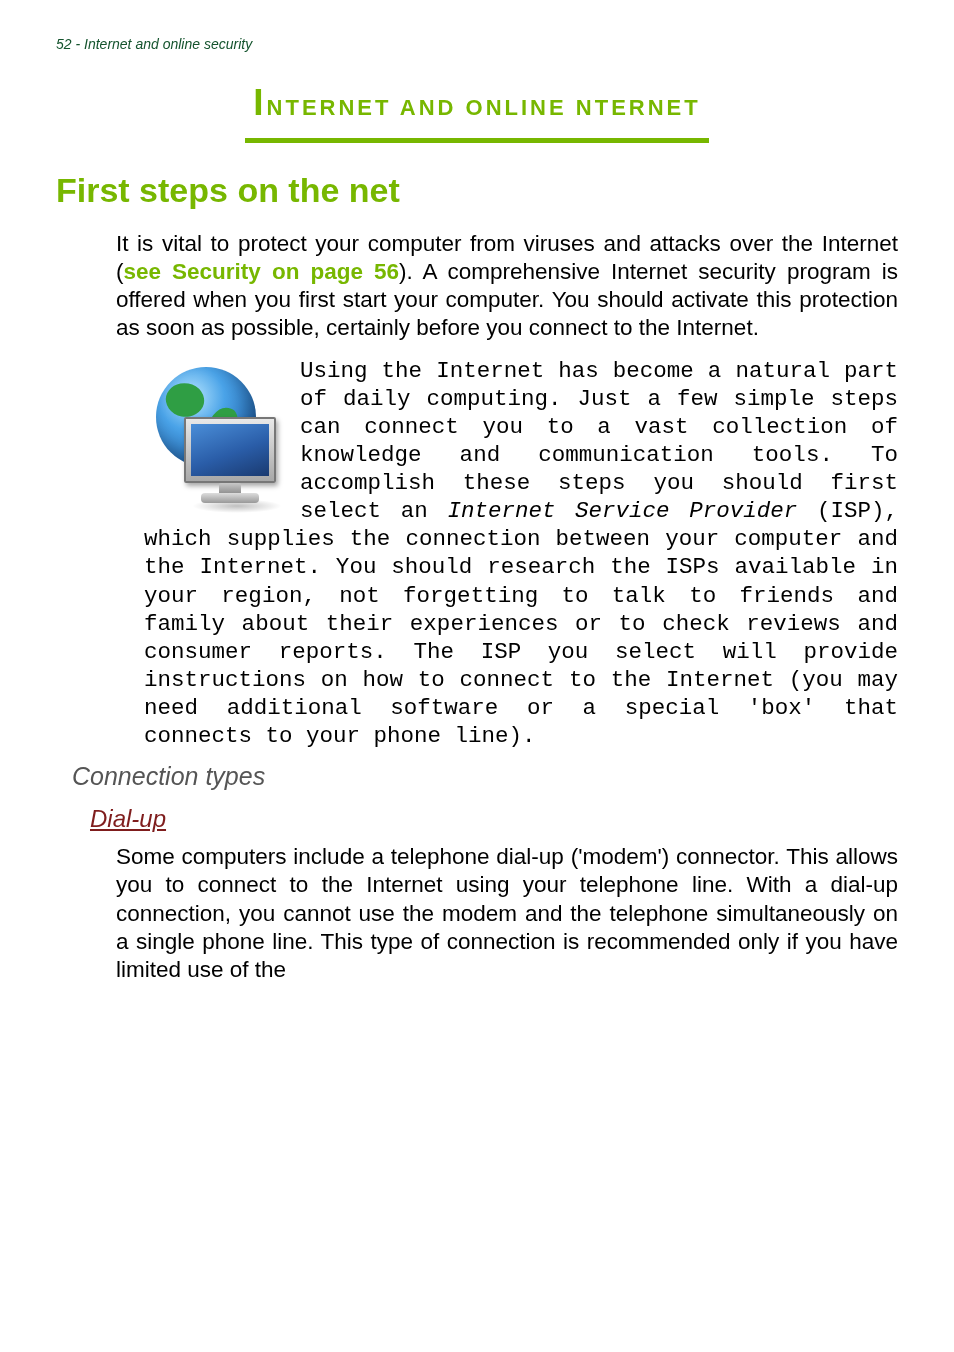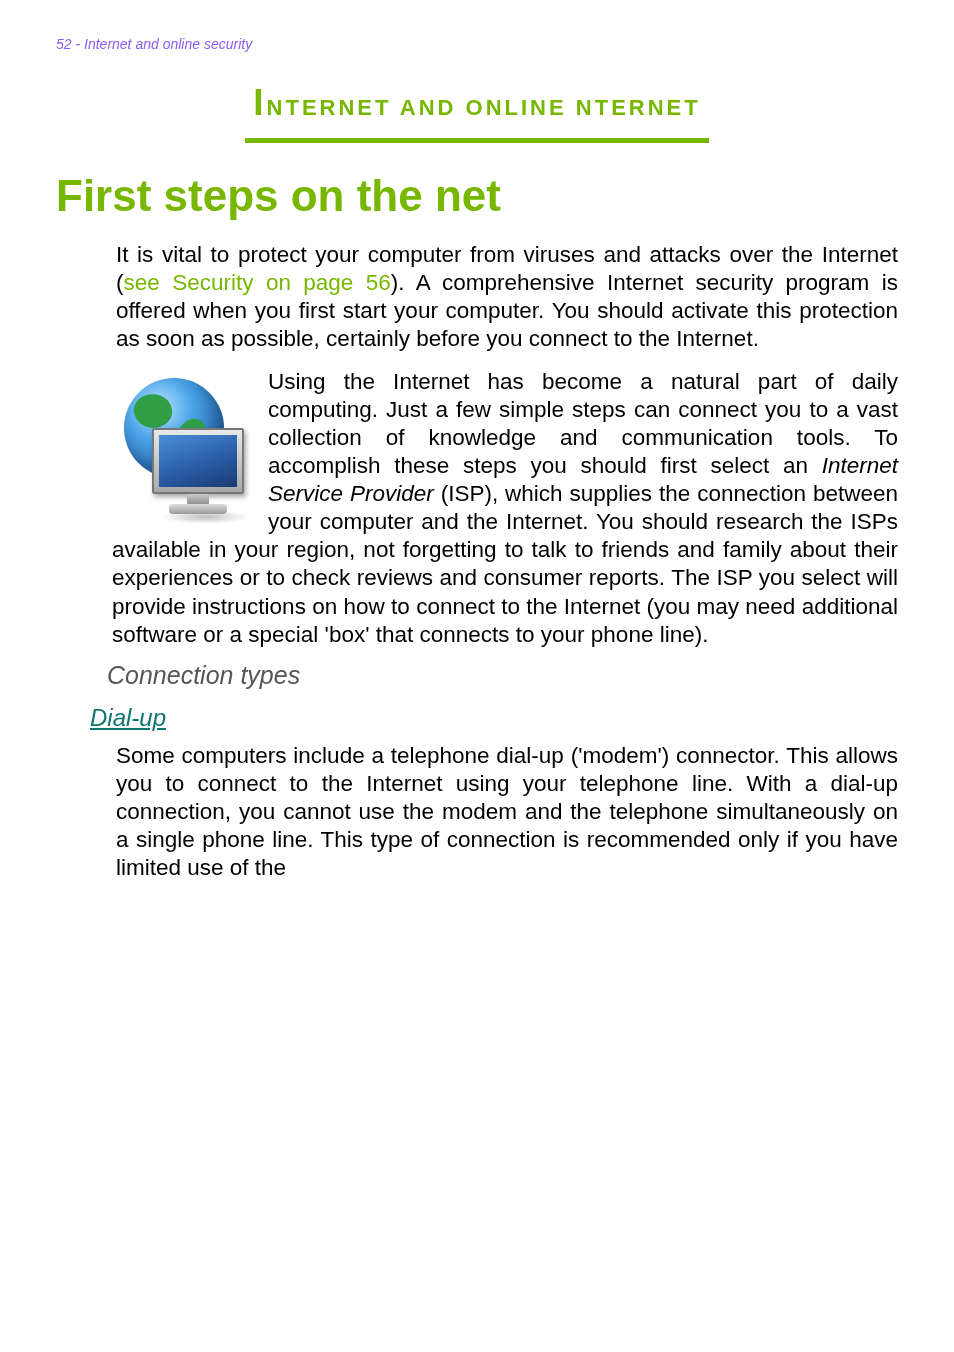--- a/index.html
+++ b/index.html
@@ -10,65 +10,66 @@
     font-family: Arial, Helvetica, sans-serif;
     color: #000000;
     position: relative;
   }
   .page {
     padding: 36px 56px 0 56px;
   }
   .page-header {
     font-size: 14px;
     font-style: italic;
-    color: #8b5cf6;
+    color: #14532d;
     margin-bottom: 30px;
   }
   .title-block {
     text-align: center;
     margin-bottom: 28px;
   }
   .main-title {
     display: inline-block;
     color: #77b700;
     font-weight: bold;
     font-size: 37px;
     letter-spacing: 3px;
     border-bottom: 5px solid #77b700;
     padding: 0 8px 14px 8px;
   }
   .main-title .smallcaps {
     font-size: 22px;
   }
   .h1 {
     color: #77b700;
-    font-size: 44px;
+    font-size: 34px;
     font-weight: bold;
     margin-bottom: 20px;
   }
   .h2 {
     color: #000000;
     font-size: 29px;
     font-weight: bold;
     margin: 18px 0 16px 6px;
   }
   .body-text {
     font-size: 22.5px;
     line-height: 1.25;
     text-align: justify;
     margin-left: 60px;
     margin-bottom: 14px;
   }
   .link-text {
     color: #77b700;
-    font-weight: normal;
+    font-weight: bold;
   }
   .isp-container {
-    margin-left: 56px;
+    margin-left: 88px;
     margin-bottom: 6px;
+    font-family: Liberation Mono, monospace;
   }
   .isp-container::after { content: ""; display: block; clear: both; }
   .float-icon {
     float: left;
     width: 140px;
     height: 150px;
     margin: 2px 16px 0 0;
     position: relative;
   }
   
@@ -130,24 +131,24 @@
   }
   .isp-text {
     font-size: 22.5px;
     line-height: 1.25;
     text-align: justify;
   }
   .h3 {
     color: #555;
     font-size: 25px;
     font-style: italic;
-    margin: 12px 0 8px 51px;
+    margin: 12px 0 8px 16px;
   }
   .h4 {
-    color: #0f766e;
+    color: #7f1d1d;
     font-size: 24px;
     font-style: italic;
     text-decoration: underline;
     margin: 14px 0 10px 34px;
   }
   .italic { font-style: italic; }
 </style>
 </head>
 <body>
 

